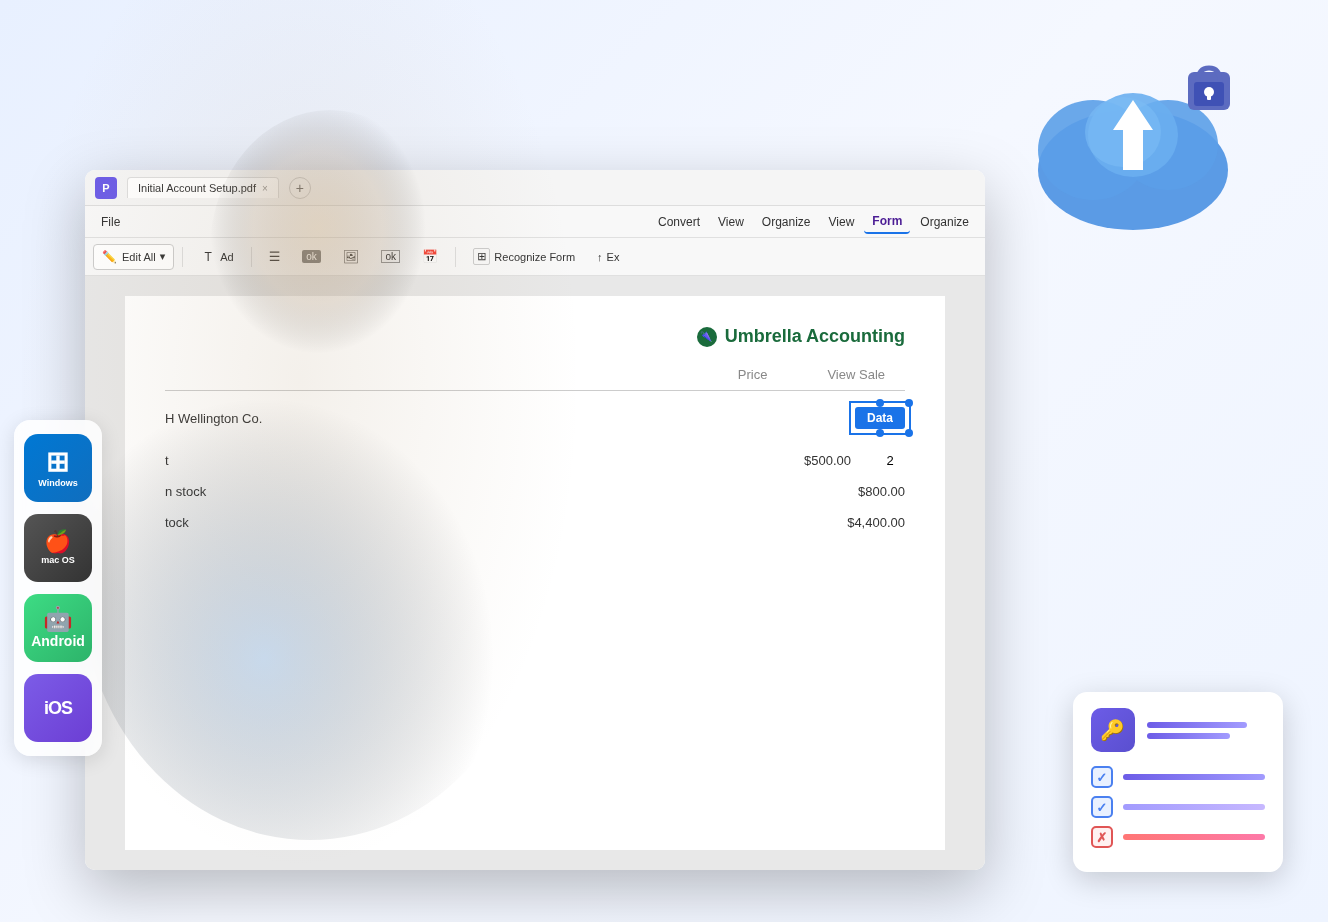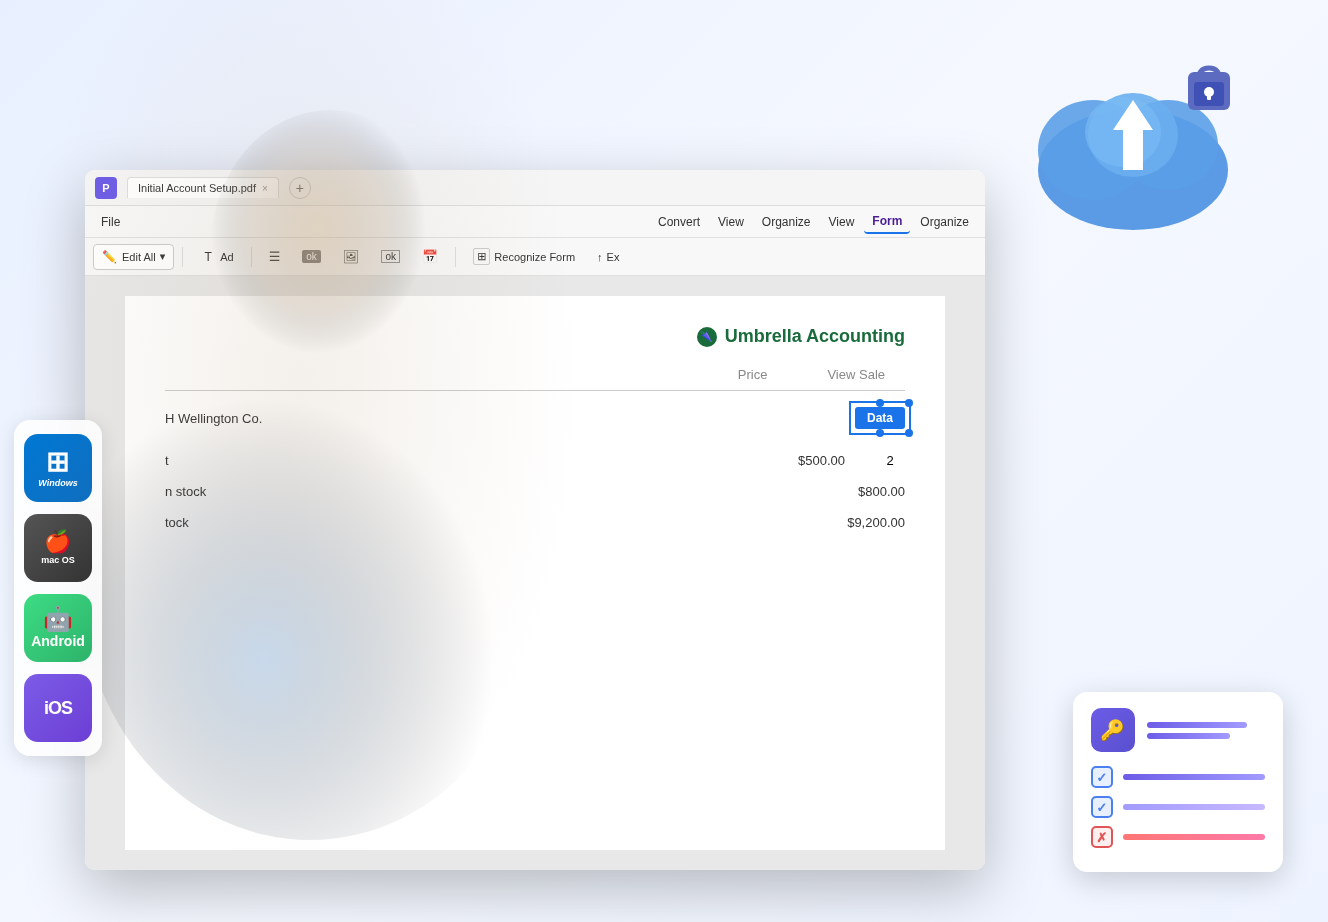--- a/index.html
+++ b/index.html
@@ -474,42 +474,42 @@
             <div class="handle tm"></div>
             <div class="handle bm"></div>
             <div class="handle tr"></div>
             <div class="handle br"></div>
           </div>
         </div>
       </div>
 
       <div class="data-row">
         <div class="data-label">t</div>
-        <div class="price-col" style="margin-right: 30px;">$500.00</div>
+        <div class="price-col" style="margin-right: 24px;">$500.00</div>
         <div style="min-width: 30px; text-align: center; font-size: 13px;">2</div>
       </div>
 
       <div class="data-row" style="margin-top: 16px;">
         <div class="data-label">n stock</div>
         <div class="price-col">$800.00</div>
       </div>
 
       <div class="data-row" style="margin-top: 16px;">
         <div class="data-label">tock</div>
-        <div class="price-col">$9,200.00</div>
+        <div class="price-col">$4,400.00</div>
       </div>
 
     </div>
   </div>
 </div>
 
 <div class="platform-sidebar">
   <div class="platform-icon windows">
     <span class="platform-icon-symbol">⊞</span>
-    <span style="font-size:9px;font-style:italic;">Windows</span>
+    <span style="font-size:9px;">Windows</span>
   </div>
   <div class="platform-icon macos">
     <span class="platform-icon-symbol" style="font-size:22px;">🍎</span>
     <span style="font-size:9px;">mac OS</span>
   </div>
   <div class="platform-icon android">
     <span class="platform-icon-symbol" style="font-size:24px;">🤖</span>
     <span style="font-size:14px;">Android</span>
   </div>
   <div class="platform-icon ios">

